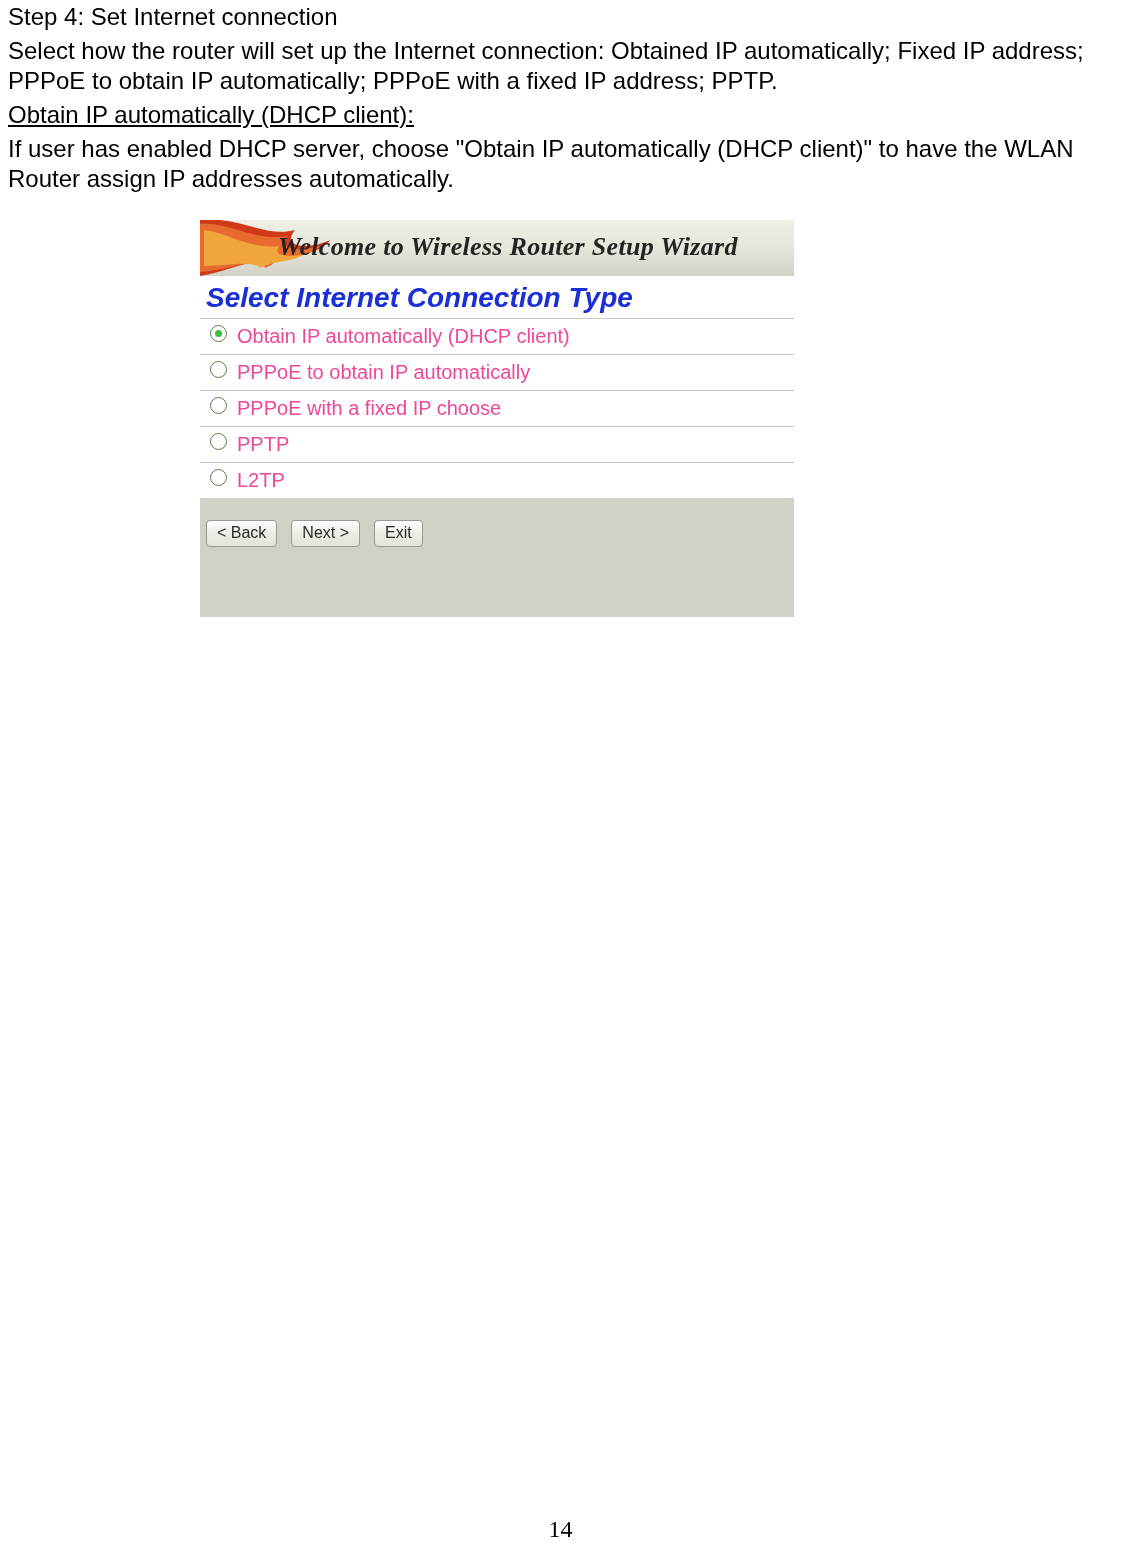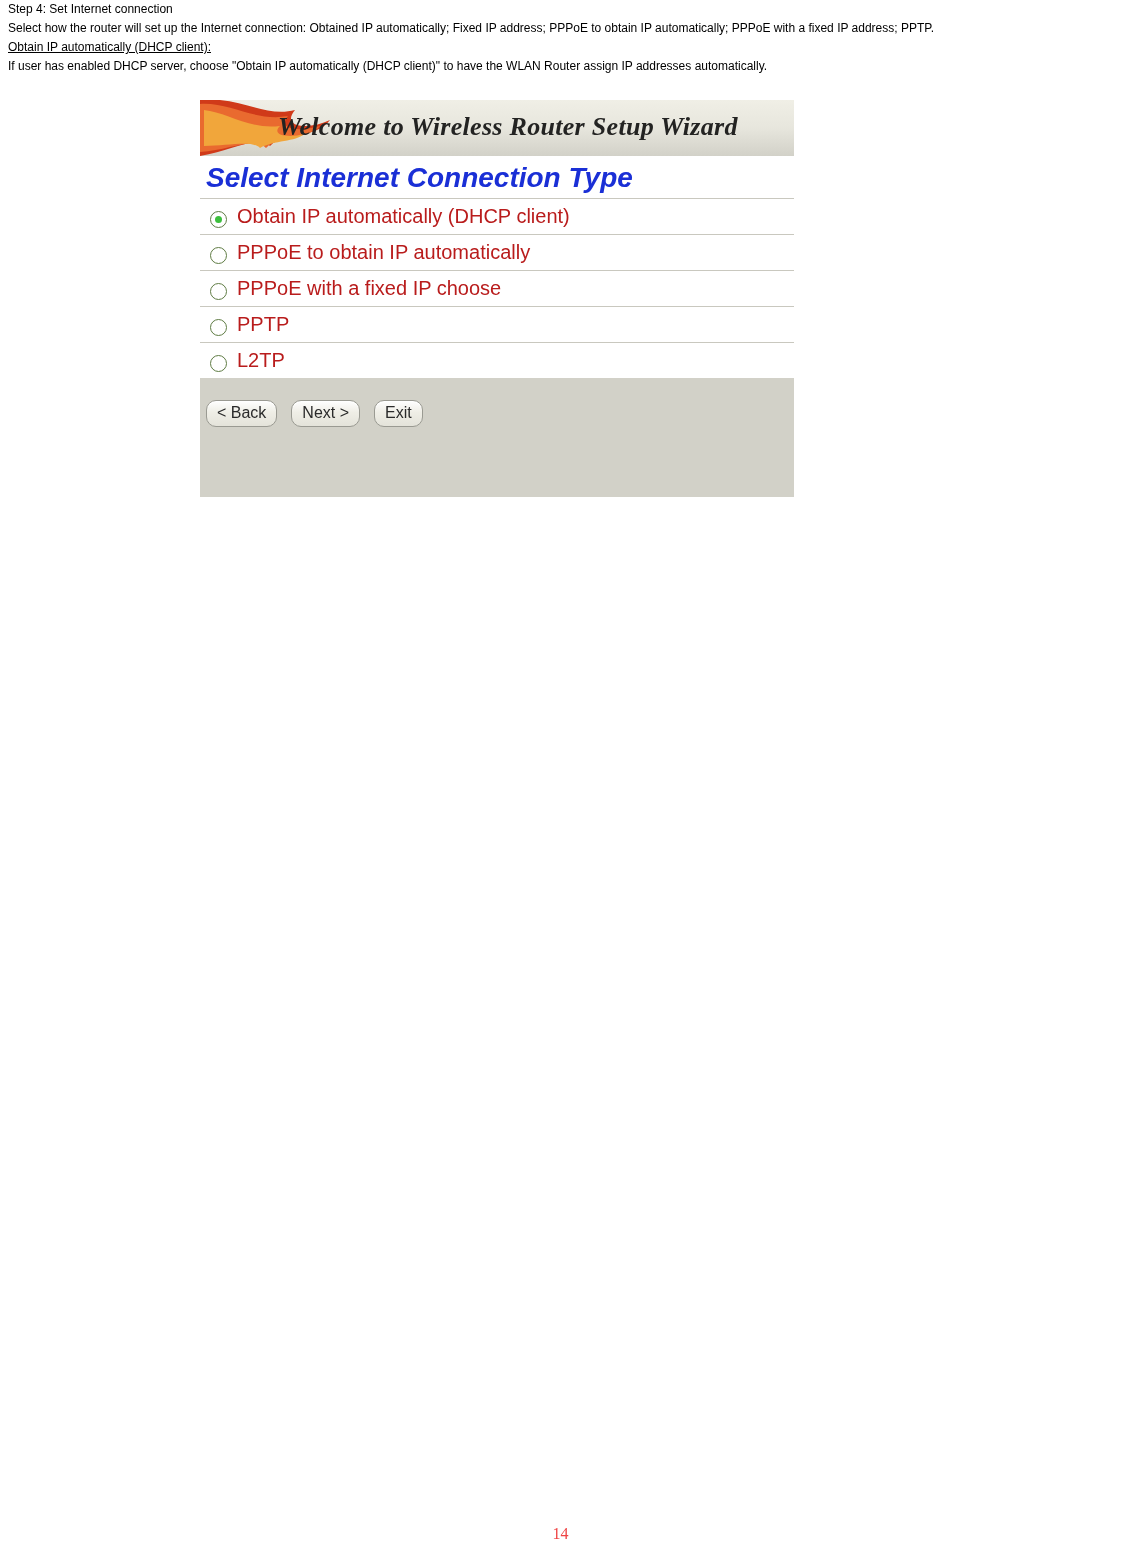--- a/index.html
+++ b/index.html
@@ -10,21 +10,21 @@
     color: #000000;
   }
   .page {
     width: 1121px;
     min-height: 1567px;
     position: relative;
     box-sizing: border-box;
     padding: 2px 0 0 0;
   }
   .doc-text {
-    font-size: 12px;
+    font-size: 24px;
     line-height: 1.25;
     padding: 0 8px 0 8px;
   }
   .doc-text p {
     margin: 0 0 4px 0;
   }
   .underlined {
     text-decoration: underline;
   }
   .wizard-wrap {
@@ -69,25 +69,25 @@
     background: #ffffff;
   }
   .wizard-body {
     background: #d2d1c8;
   }
   .option-row {
     background: #ffffff;
     border-top: 1px solid #c9c8bf;
     padding: 6px 6px 6px 10px;
     display: flex;
-    align-items: flex-end;
+    align-items: flex-start;
     gap: 10px;
     font-family: Tahoma, Arial, sans-serif;
     font-size: 20px;
-    color: #b91c1c;
+    color: #ec4899;
   }
   .option-row:last-of-type {
     border-bottom: 1px solid #c9c8bf;
   }
   .radio {
     width: 15px;
     height: 15px;
     border: 1.6px solid #5f7c44;
     border-radius: 50%;
     display: inline-flex;
@@ -108,33 +108,33 @@
     padding: 22px 6px 70px 6px;
     display: flex;
     gap: 14px;
   }
   .btn {
     font-family: Tahoma, Arial, sans-serif;
     font-size: 16px;
     color: #2a2a2a;
     background: linear-gradient(to bottom, #ffffff 0%, #efeee6 45%, #e4e3da 100%);
     border: 1px solid #9a9a92;
-    border-radius: 10px;
+    border-radius: 4px;
     padding: 3px 10px 4px 10px;
     box-shadow: 0 1px 0 #ffffff inset;
     cursor: pointer;
   }
   .page-number {
     position: absolute;
     left: 0; right: 0;
     bottom: 24px;
     text-align: center;
     font-family: "Times New Roman", Times, serif;
-    font-size: 16px;
-    color: #ef4444;
+    font-size: 24px;
+    color: #000000;
   }
 </style>
 </head>
 <body>
 
 <div class="page">
 
   <div class="doc-text">
     <p>Step 4: Set Internet connection</p>
     <p>Select how the router will set up the Internet connection: Obtained IP automatically; Fixed IP address; PPPoE to obtain IP automatically; PPPoE with a fixed IP address; PPTP.</p>

